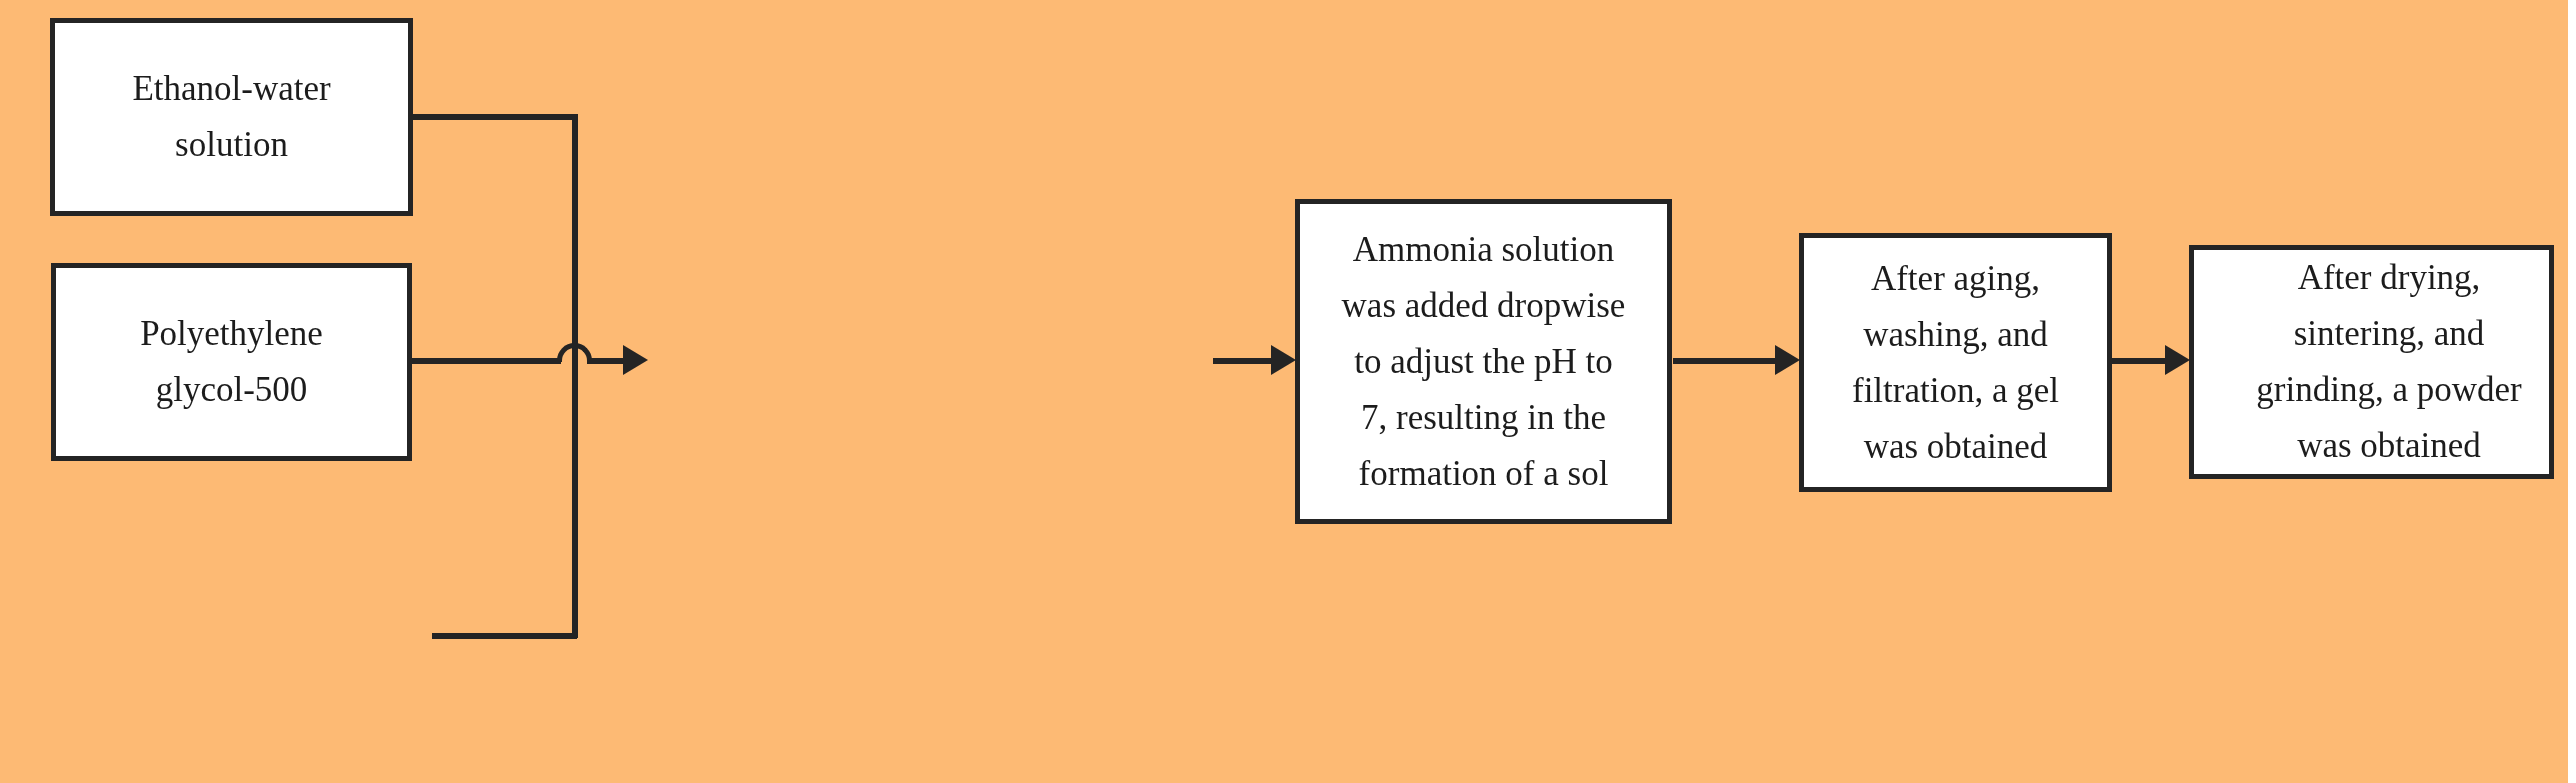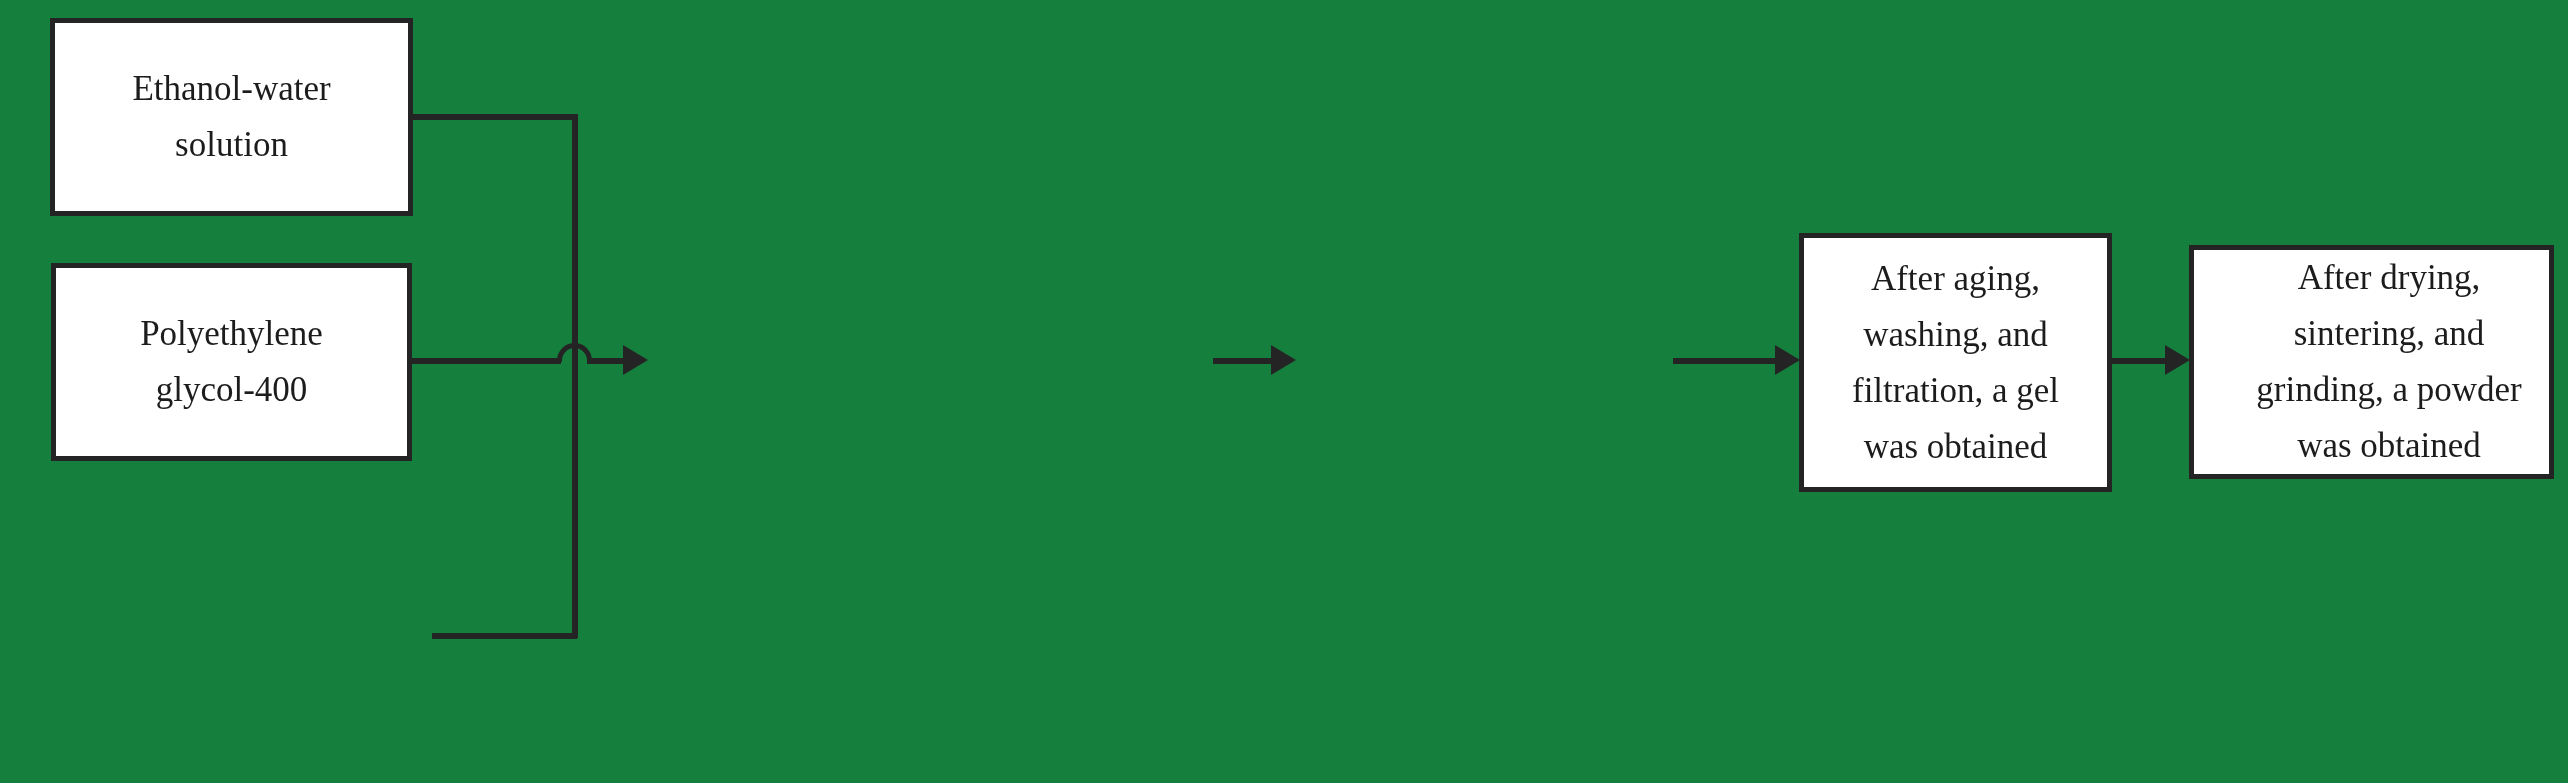--- a/index.html
+++ b/index.html
@@ -4,21 +4,21 @@
 <style>
   html, body {
     margin: 0;
     padding: 0;
     background: #ffffff;
   }
   #canvas {
     position: relative;
     width: 2568px;
     height: 784px;
-    background: #15803d;
+    background: #fdba74;
     font-family: "Liberation Serif", "DejaVu Serif", serif;
   }
   .box {
     position: absolute;
     border: 5.6px solid #242424;
     background: #ffffff;
     display: flex;
     align-items: center;
     justify-content: center;
     text-align: center;
@@ -84,25 +84,32 @@
 
 <div id="canvas">
 
   <div class="box" id="box-ethanol">
     <span class="label">Ethanol-water
 solution</span>
   </div>
 
   <div class="box" id="box-peg">
     <span class="label">Polyethylene
-glycol-400</span>
+glycol-500</span>
   </div>
 
 
 
+  <div class="box" id="box-ammonia">
+    <span class="label">Ammonia solution
+was added dropwise
+to adjust the pH to
+7, resulting in the
+formation of a sol</span>
+  </div>
 
   <div class="box" id="box-gel">
     <span class="label">After aging,
 washing, and
 filtration, a gel
 was obtained</span>
   </div>
 
   <div class="box" id="box-powder">
     <span class="label">After drying,

